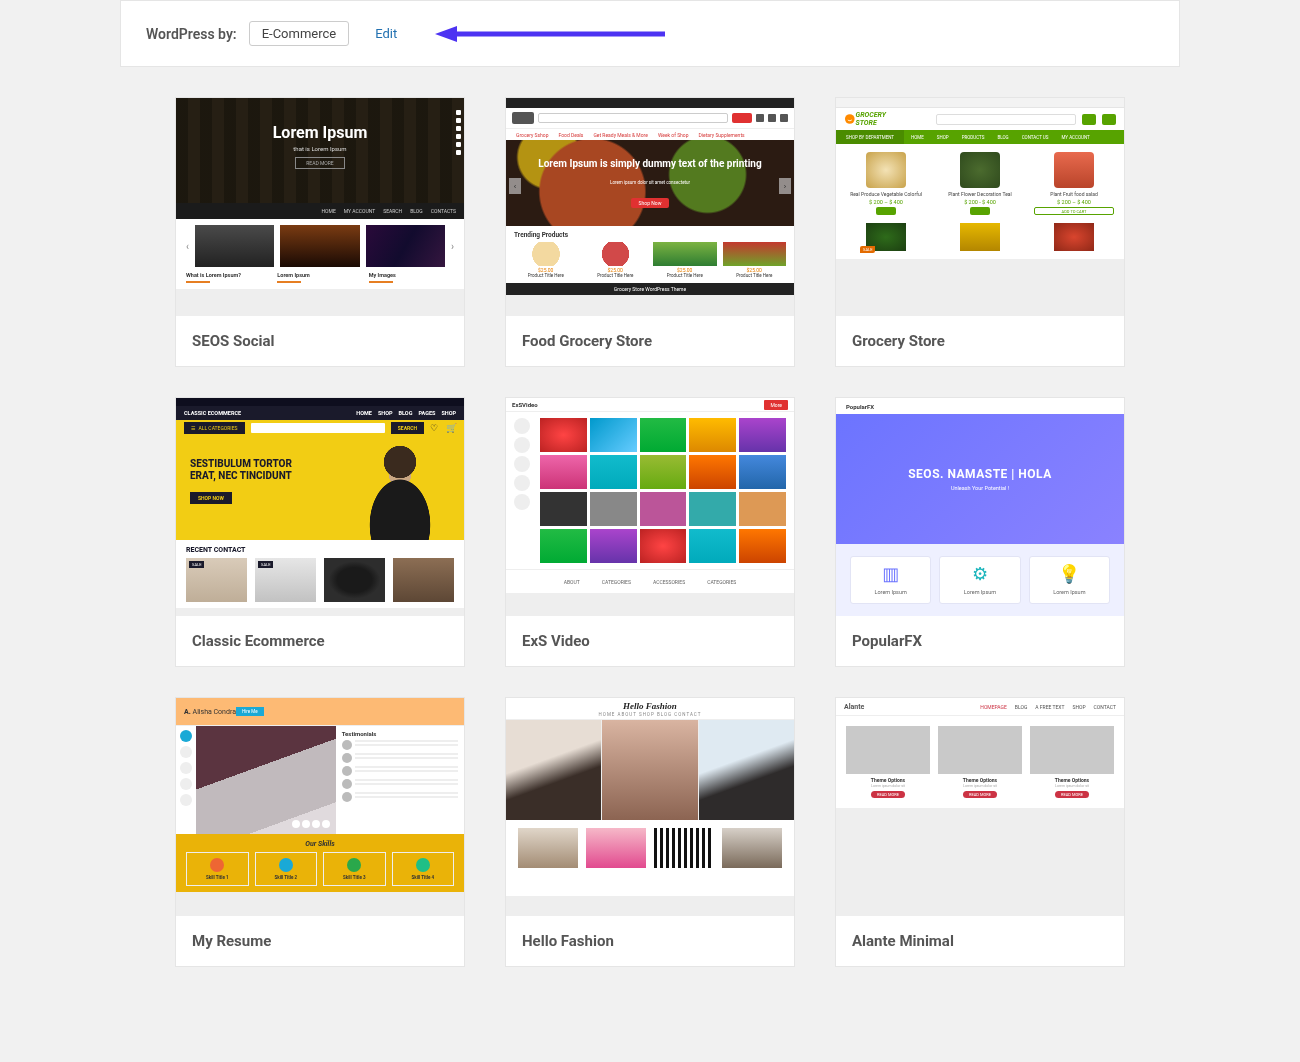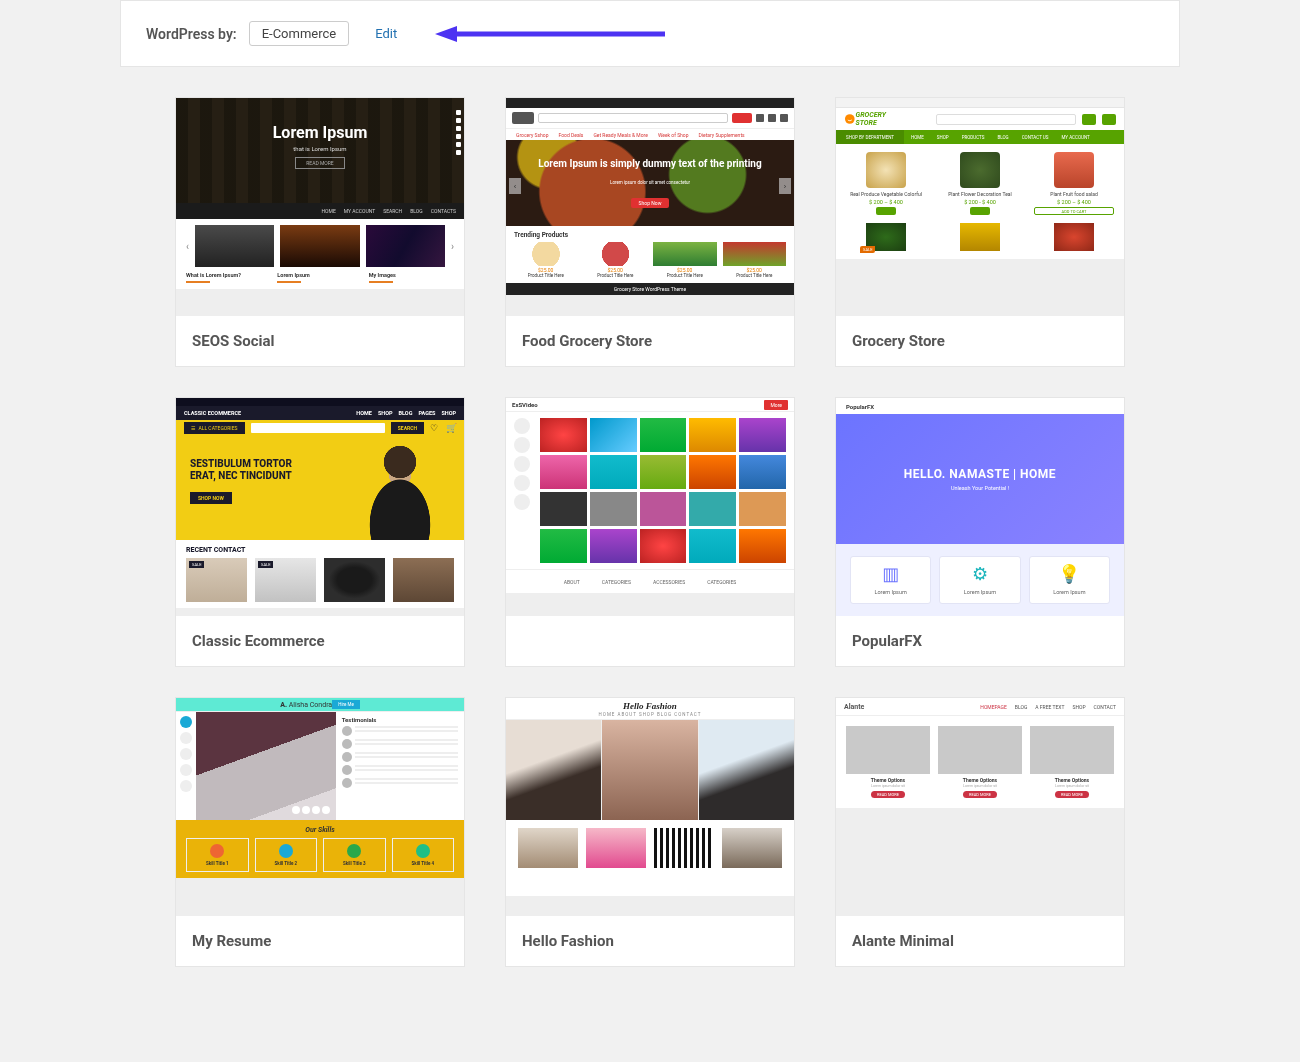--- a/index.html
+++ b/index.html
@@ -197,21 +197,21 @@
   .t6-hero{ height:130px; background:linear-gradient(135deg,#6c74ff,#8a82ff); display:flex; flex-direction:column; align-items:center; justify-content:center; color:#fff;}
   .t6-hero h2{ font-size:12px; letter-spacing:.5px;}
   .t6-hero p{ font-size:5.5px; margin-top:4px;}
   .t6-cards{ background:#eef0ff; padding:12px 14px; display:flex; gap:8px;}
   .t6-card{ flex:1; background:#fff; border:1px solid #e2e4f5; border-radius:3px; text-align:center; padding:8px 4px;}
   .t6-card .ic{ font-size:18px; line-height:1; }
   .t6-card .ic.blue{ color:#6c74ff;} .t6-card .ic.teal{ color:#1eb6bd;} .t6-card .ic.gold{ color:#e9b800;}
   .t6-card .lbl{ font-size:5.5px; color:#666; margin-top:6px;}
 
   
-  .t7-top{ height:14px; background:#5eead4; border-bottom:1px solid #eee; display:flex; align-items:center; justify-content:center; padding:0 8px;}
+  .t7-top{ height:28px; background:#fdba74; border-bottom:1px solid #eee; display:flex; align-items:center; justify-content:flex-start; padding:0 8px;}
   .t7-top .l{ font-size:7px; font-weight:800;} .t7-top .r{ background:#1aa9d6; color:#fff; font-size:4.5px; padding:2px 6px;}
   .t7-hero{ height:108px; display:flex;}
   .t7-side{ width:20px; background:#fff; display:flex; flex-direction:column; align-items:center; gap:4px; padding-top:4px;}
   .t7-side span{ width:12px;height:12px;border-radius:50%;background:#1aa9d6;}
   .t7-side span.off{ background:#eee;}
   .t7-photo{ flex:1.2; background:linear-gradient(160deg,#5b3440 0 40%,#c1babd 40% 80%,#e0dadd 80%); position:relative;}
   .t7-icons{ position:absolute; right:6px; bottom:6px; display:flex; gap:2px;}
   .t7-icons span{ width:8px;height:8px;border-radius:50%;background:#fff;}
   .t7-test{ flex:1; background:#fff; padding:4px 6px;}
   .t7-test h5{ font-size:6px; color:#333; margin-bottom:3px;}
@@ -524,29 +524,30 @@
             <div class="t5-cell t5-c9"></div>
         </div>
       </div>
       <div class="t5-foot">
         <span>ABOUT</span>
         <span>CATEGORIES</span>
         <span>ACCESSORIES</span>
         <span>CATEGORIES</span>
       </div>
     </div>
+    <div class="card-title">ExS Video</div>
   </div>
 
   <div class="card">
     <div class="thumb">
       <div class="t6-top">
           <span>PopularFX</span>
         </div>
       <div class="t6-hero">
-        <h2>HELLO. NAMASTE | HOME</h2>
+        <h2>SEOS. NAMASTE | HOLA</h2>
         <p>Unleash Your Potential !</p>
       </div>
       <div class="t6-cards">
         <div class="t6-card">
             <div class="ic blue">▥</div>
             <div class="lbl">Lorem Ipsum</div>
           </div>
         <div class="t6-card">
             <div class="ic teal">⚙</div>
             <div class="lbl">Lorem Ipsum</div>

